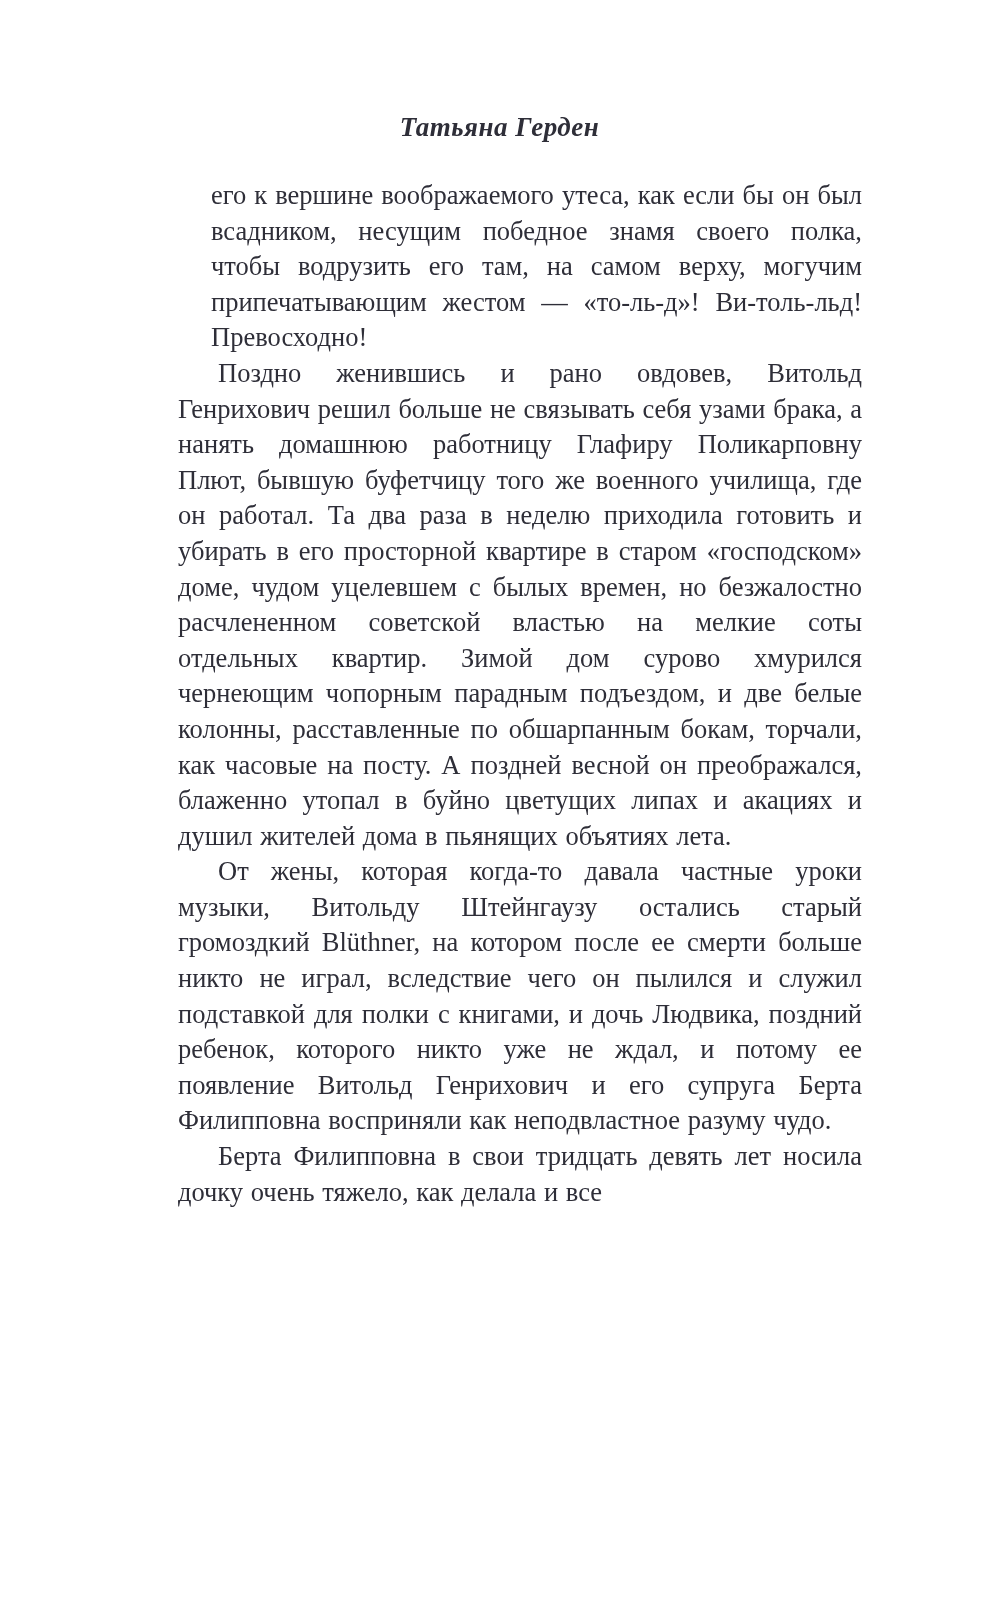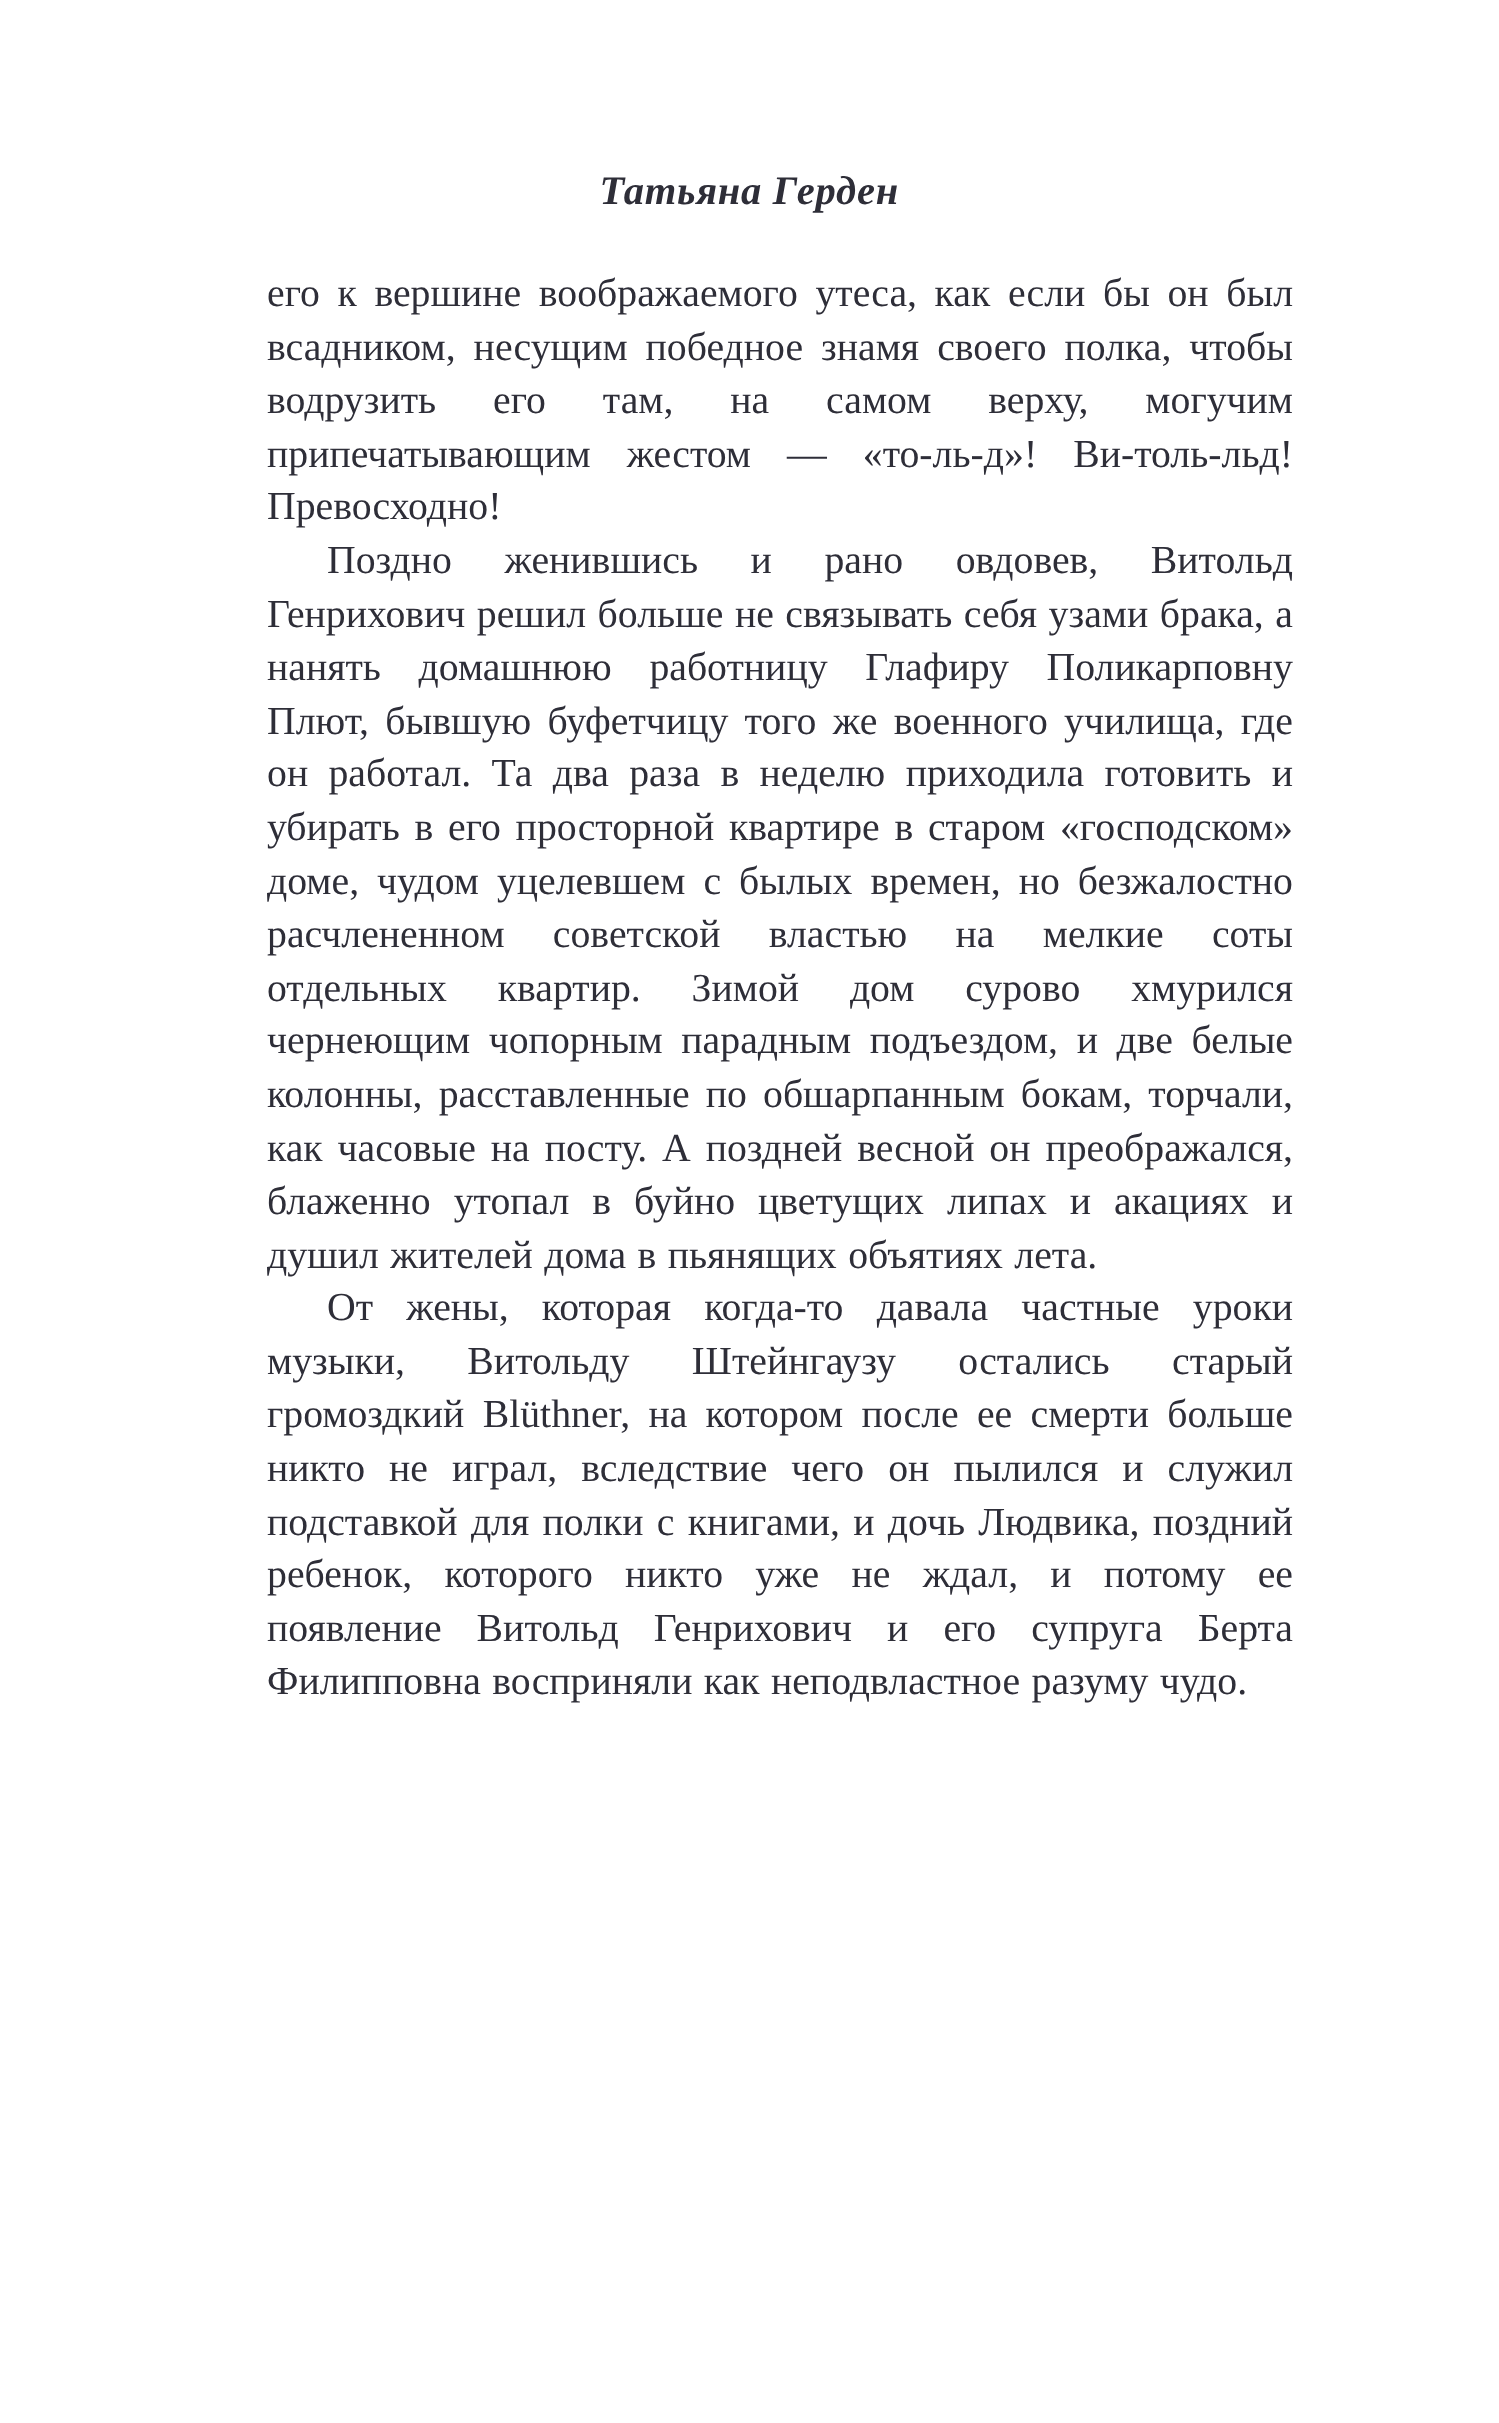--- a/index.html
+++ b/index.html
@@ -39,20 +39,21 @@
     text-justify: inter-word;
   }
   .text-block p {
     margin: 0;
     padding: 0;
     text-indent: 40px;
     word-spacing: 1px;
   }
   .text-block p.no-indent {
     text-indent: 0;
+    margin-left: 33px;
   }
   .page-number {
     position: absolute;
     top: 1398px;
     left: 0;
     width: 100%;
     text-align: left;
     font-size: 26px;
     color: #2e2e38;
   }
@@ -61,17 +62,18 @@
 <body>
 
 <div class="page">
 
   <div class="running-head">Татьяна Герден</div>
 
   <div class="text-block">
     <p class="no-indent">его к вершине воображаемого утеса, как если бы он был всадником, несущим победное знамя своего полка, чтобы водрузить его там, на самом верху, могучим припечатывающим жестом — «то-ль-д»! Ви-толь-льд! Превосходно!</p>
     <p>Поздно женившись и рано овдовев, Витольд Генрихович решил больше не связывать себя узами брака, а нанять домашнюю работницу Глафиру Поликарповну Плют, бывшую буфетчицу того же военного училища, где он работал. Та два раза в неделю приходила готовить и убирать в его просторной квартире в старом «господском» доме, чудом уцелевшем с былых времен, но безжалостно расчлененном советской властью на мелкие соты отдельных квартир. Зимой дом сурово хмурился чернеющим чопорным парадным подъездом, и две белые колонны, расставленные по обшарпанным бокам, торчали, как часовые на посту. А поздней весной он преображался, блаженно утопал в буйно цветущих липах и акациях и душил жителей дома в пьянящих объятиях лета.</p>
     <p>От жены, которая когда-то давала частные уроки музыки, Витольду Штейнгаузу остались старый громоздкий Blüthner, на котором после ее смерти больше никто не играл, вследствие чего он пылился и служил подставкой для полки с книгами, и дочь Людвика, поздний ребенок, которого никто уже не ждал, и потому ее появление Витольд Генрихович и его супруга Берта Филипповна восприняли как неподвластное разуму чудо.</p>
+    <p>Берта Филипповна в свои тридцать девять лет носила дочку очень тяжело, как делала и все</p>
   </div>
 
   <div class="page-number">14</div>
 
 </div>
 
 </body></html>

